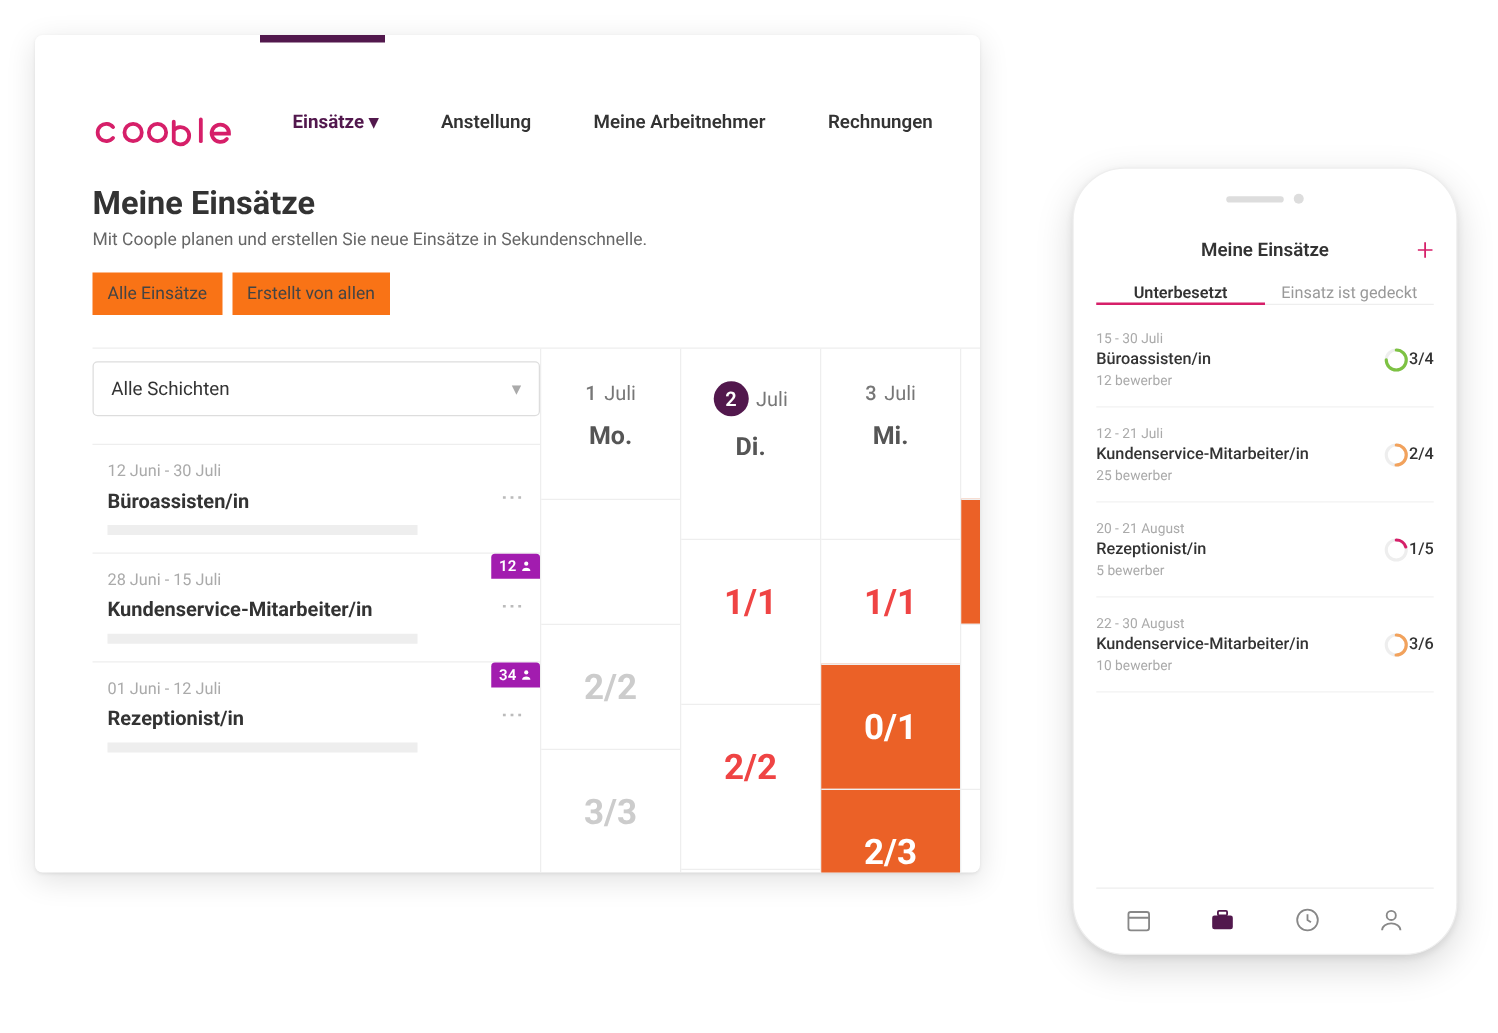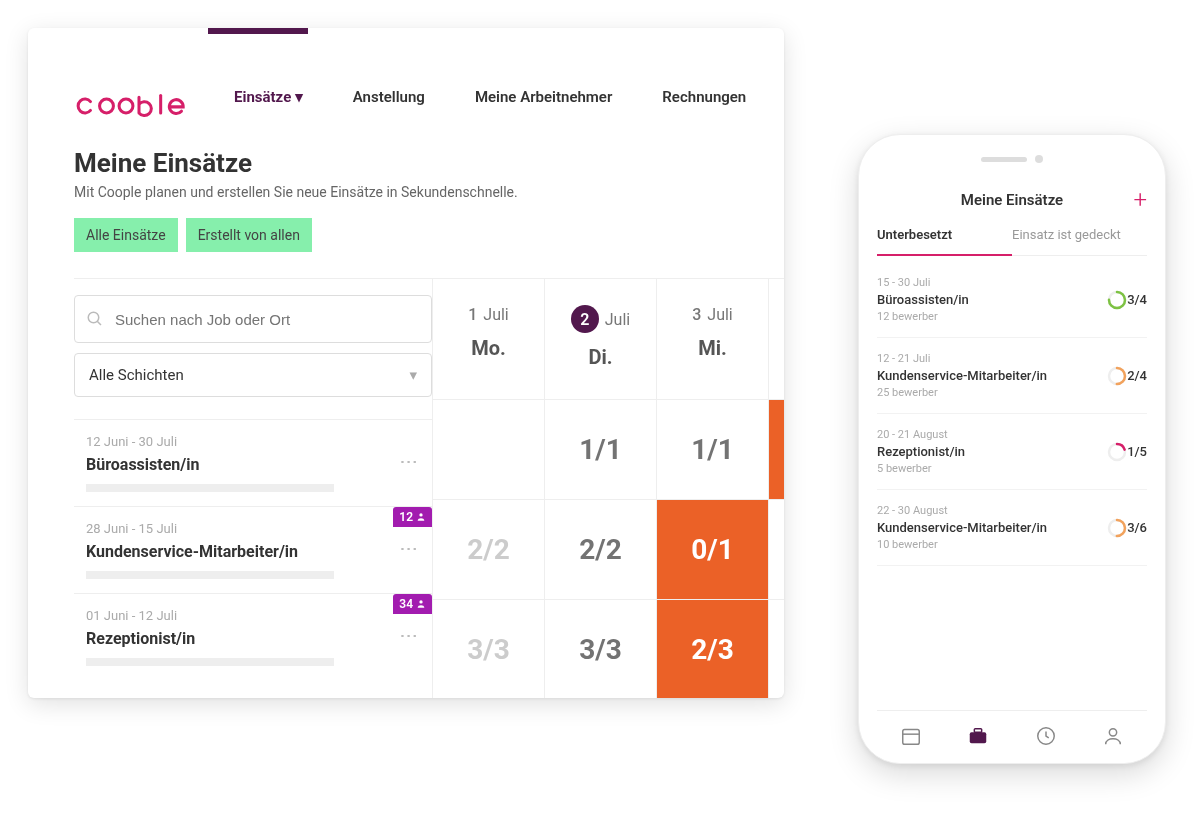--- a/index.html
+++ b/index.html
@@ -16,21 +16,21 @@
   .logo { position: absolute; top: 58px; left: 46px; }
   .logo svg { width: 130px; height: 40px; }
   .nav { position: absolute; top: 60px; left: 206px; display: flex; gap: 50px; align-items: center; }
   .nav-item { font-size: 15px; color: #333; cursor: pointer; font-weight: 600; }
   .nav-item.active { color: #52184d; font-weight: 700; display:flex; align-items:center; gap:4px;}
   .page { position: absolute; top: 120px; left: 46px; right: 0; }
   .page-title { font-size: 26px; font-weight: 700; color: #333; margin-bottom: 6px; }
   .page-sub { font-size: 14px; color: #666; }
 
   .chips { position: absolute; top: 190px; left: 46px; display: flex; gap: 8px; }
-  .chip { background: #86efac; padding: 9px 12px; font-size: 14px; color: #444; cursor: pointer; }
+  .chip { background: #f97316; padding: 9px 12px; font-size: 14px; color: #444; cursor: pointer; }
 
   .gridwrap { position: absolute; top: 250px; left: 46px; right: 0; bottom: 0; border-top: 1px solid #eee; }
   .leftcol { position: absolute; left: 0; top: 0; bottom: 0; width: 358px; }
   .search { display: flex; align-items: center; height: 48px; border: 1px solid #ddd; border-radius: 4px; margin-top: 16px; }
   .search-icon { width: 40px; display:flex; align-items:center; justify-content:center; color:#bbb; }
   .search input { flex:1; border:none; outline:none; font-size:15px; color:#555; }
   .select { display: flex; align-items:center; justify-content:space-between; height: 44px; border:1px solid #ddd; border-radius:4px; margin-top:10px; padding:0 14px; font-size:15px; color:#333; cursor:pointer; }
 
   .job-row { position: relative; padding: 14px 36px 14px 12px; border-top:1px solid #eee; }
   .job-row:first-of-type { margin-top: 22px; border-top:1px solid #eee; }
@@ -41,39 +41,39 @@
   .job-badge { position:absolute; right:0px; top:0px; background:#a21caf; color:#fff; font-size:12px; font-weight:600; padding:3px 6px; border-radius:3px 3px 0 0; display:flex; align-items:center; gap:3px;}
 
   .calcols { position:absolute; left:358px; top:0; bottom:0; right:0; display:flex; }
   .calcol { flex:1; border-left:1px solid #eee; min-width:112px;}
   .calhead { height: 120px; margin-top:0; padding-top:26px; text-align:center; }
   .calhead-day { font-size:16px; color:#777; display:flex; justify-content:center; align-items:center; gap:6px;}
   .calhead-day .num { font-weight:500; }
   .calhead-day.sel .num-circle { width:28px; height:28px; border-radius:50%; background:#52184d; color:#fff; display:inline-flex; align-items:center; justify-content:center; font-weight:600;}
   .calhead-wd { font-size:20px; font-weight:700; color:#555; margin-top:12px; }
   .cell { height: 100px; display:flex; align-items:center; justify-content:center; font-size:28px; font-weight:700; color:#ccc; border-top:1px solid #eee;}
-  .cell.filled-dark { color:#737373; }
+  .cell.filled-dark { color:#ef4444;margin-top:32px; }
   .cell.urgent { background:#eb6127; color:#fff; }
 
   
   .phone {
     position:absolute; left: 858px; top: 134px; width: 308px; height: 630px;
     background:#fff; border-radius: 42px;
     box-shadow: 0 10px 30px rgba(0,0,0,0.15), 0 2px 6px rgba(0,0,0,0.08);
     border: 1px solid #eee;
     padding: 20px 18px 0;
   }
   .phone-notch { display:flex; justify-content:center; gap:8px; margin-bottom:28px; align-items:center;}
   .notch-speaker { width:46px; height:5px; background:#ddd; border-radius:3px;}
   .notch-cam { width:8px; height:8px; background:#ddd; border-radius:50%;}
   .phone-header { display:flex; align-items:center; justify-content:center; position:relative; margin-bottom:18px;}
   .phone-header-title { font-size:15px; font-weight:600; color:#333;}
   .phone-plus { position:absolute; right:0; color:#d61f69; font-size:24px; font-weight:300; cursor:pointer;}
   .phone-tabs { display:flex; border-bottom:1px solid #eee; }
-  .phone-tab { flex:1; text-align:left; font-size:13px; color:#999; padding-bottom:12px; cursor:pointer;}
+  .phone-tab { flex:1; text-align:center; font-size:13px; color:#999; cursor:pointer;}
   .phone-tab.active { color:#333; font-weight:600; border-bottom:2px solid #d61f69; margin-bottom:-1px;}
   .phone-list { padding-top:6px; }
   .phone-item { padding:14px 0; border-bottom:1px solid #f2f2f2; display:flex; align-items:center; justify-content:space-between;}
   .phone-item-left {}
   .pi-date { font-size:11px; color:#aaa; margin-bottom:3px;}
   .pi-title { font-size:13px; font-weight:500; color:#333; margin-bottom:3px;}
   .pi-sub { font-size:11px; color:#aaa;}
   .phone-item-right { display:flex; align-items:center; gap:0;}
   .ring { width:20px; height:20px; }
   .pi-count { font-size:13px; color:#333; font-weight:500;}
@@ -117,29 +117,20 @@
     <div class="page-sub">Mit Coople planen und erstellen Sie neue Einsätze in Sekundenschnelle.</div>
   </div>
 
   <div class="chips">
     <div class="chip">Alle Einsätze</div>
     <div class="chip">Erstellt von allen</div>
   </div>
 
   <div class="gridwrap">
     <div class="leftcol">
-      <div class="search">
-        <span class="search-icon">
-          <svg width="18" height="18" viewBox="0 0 24 24" fill="none" stroke="currentColor" stroke-width="2">
-              <circle cx="10" cy="10" r="7"></circle>
-              <line x1="20" y1="20" x2="15" y2="15"></line>
-            </svg>
-        </span>
-        <input placeholder="Suchen nach Job oder Ort" style="">
-      </div>
       <div class="select">
         <span>Alle Schichten</span>
         <span style="color:#aaa">▾</span>
       </div>
 
       <div id="job-rows">
           <div class="job-row">
 
     <div class="job-date">12 Juni - 30 Juli</div>
     <div class="job-title">Büroassisten/in</div>

